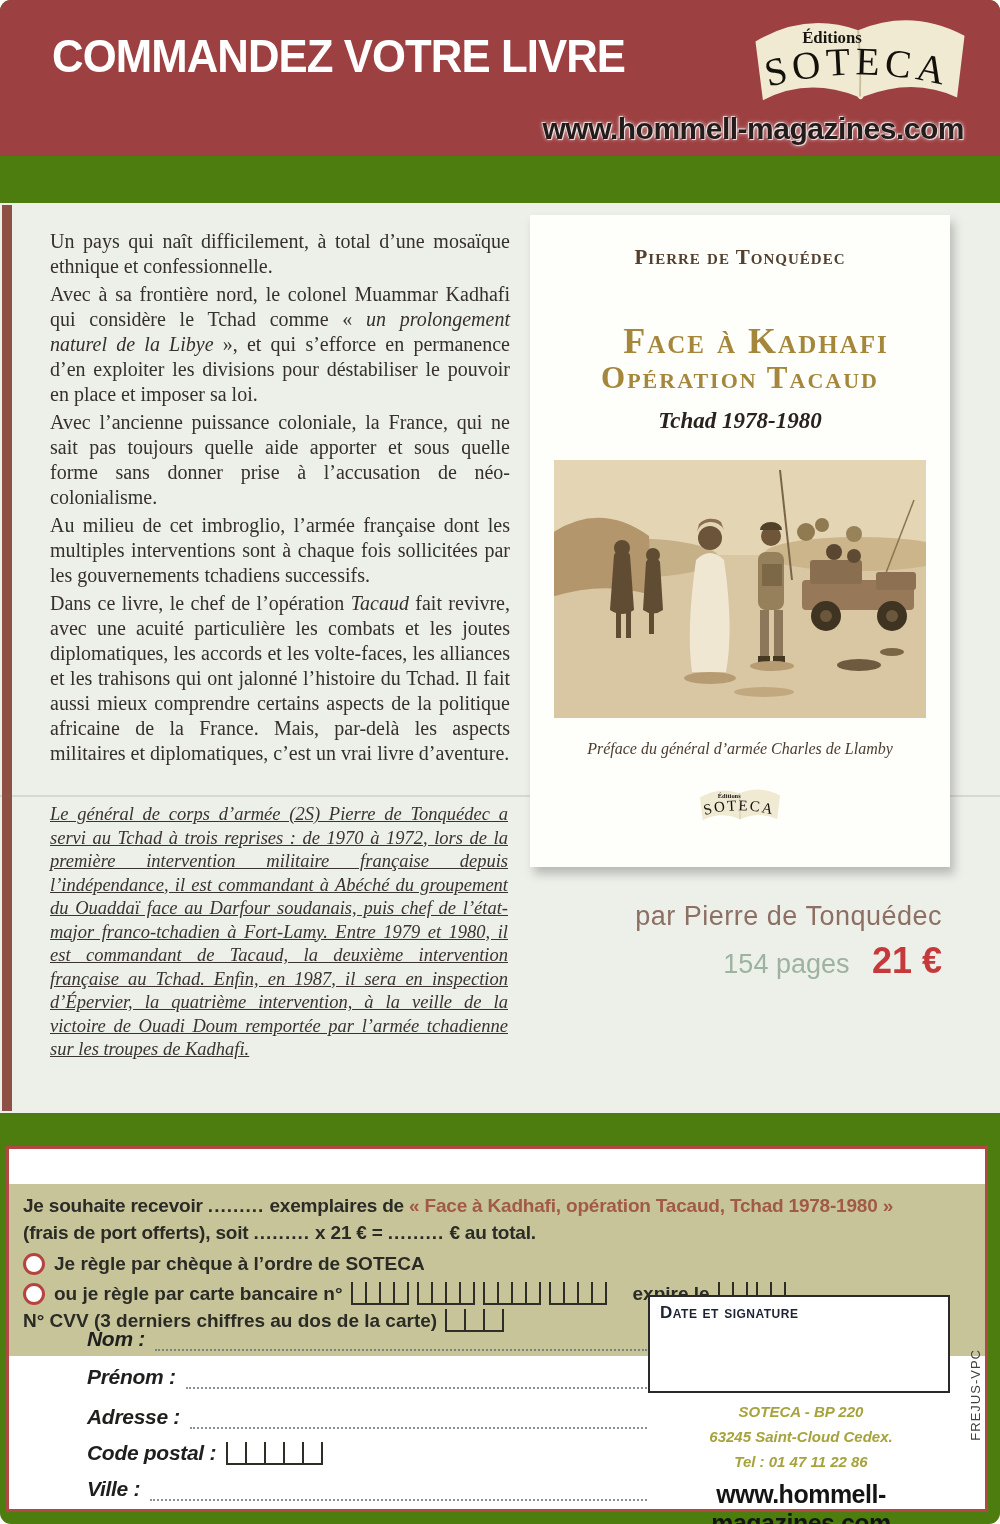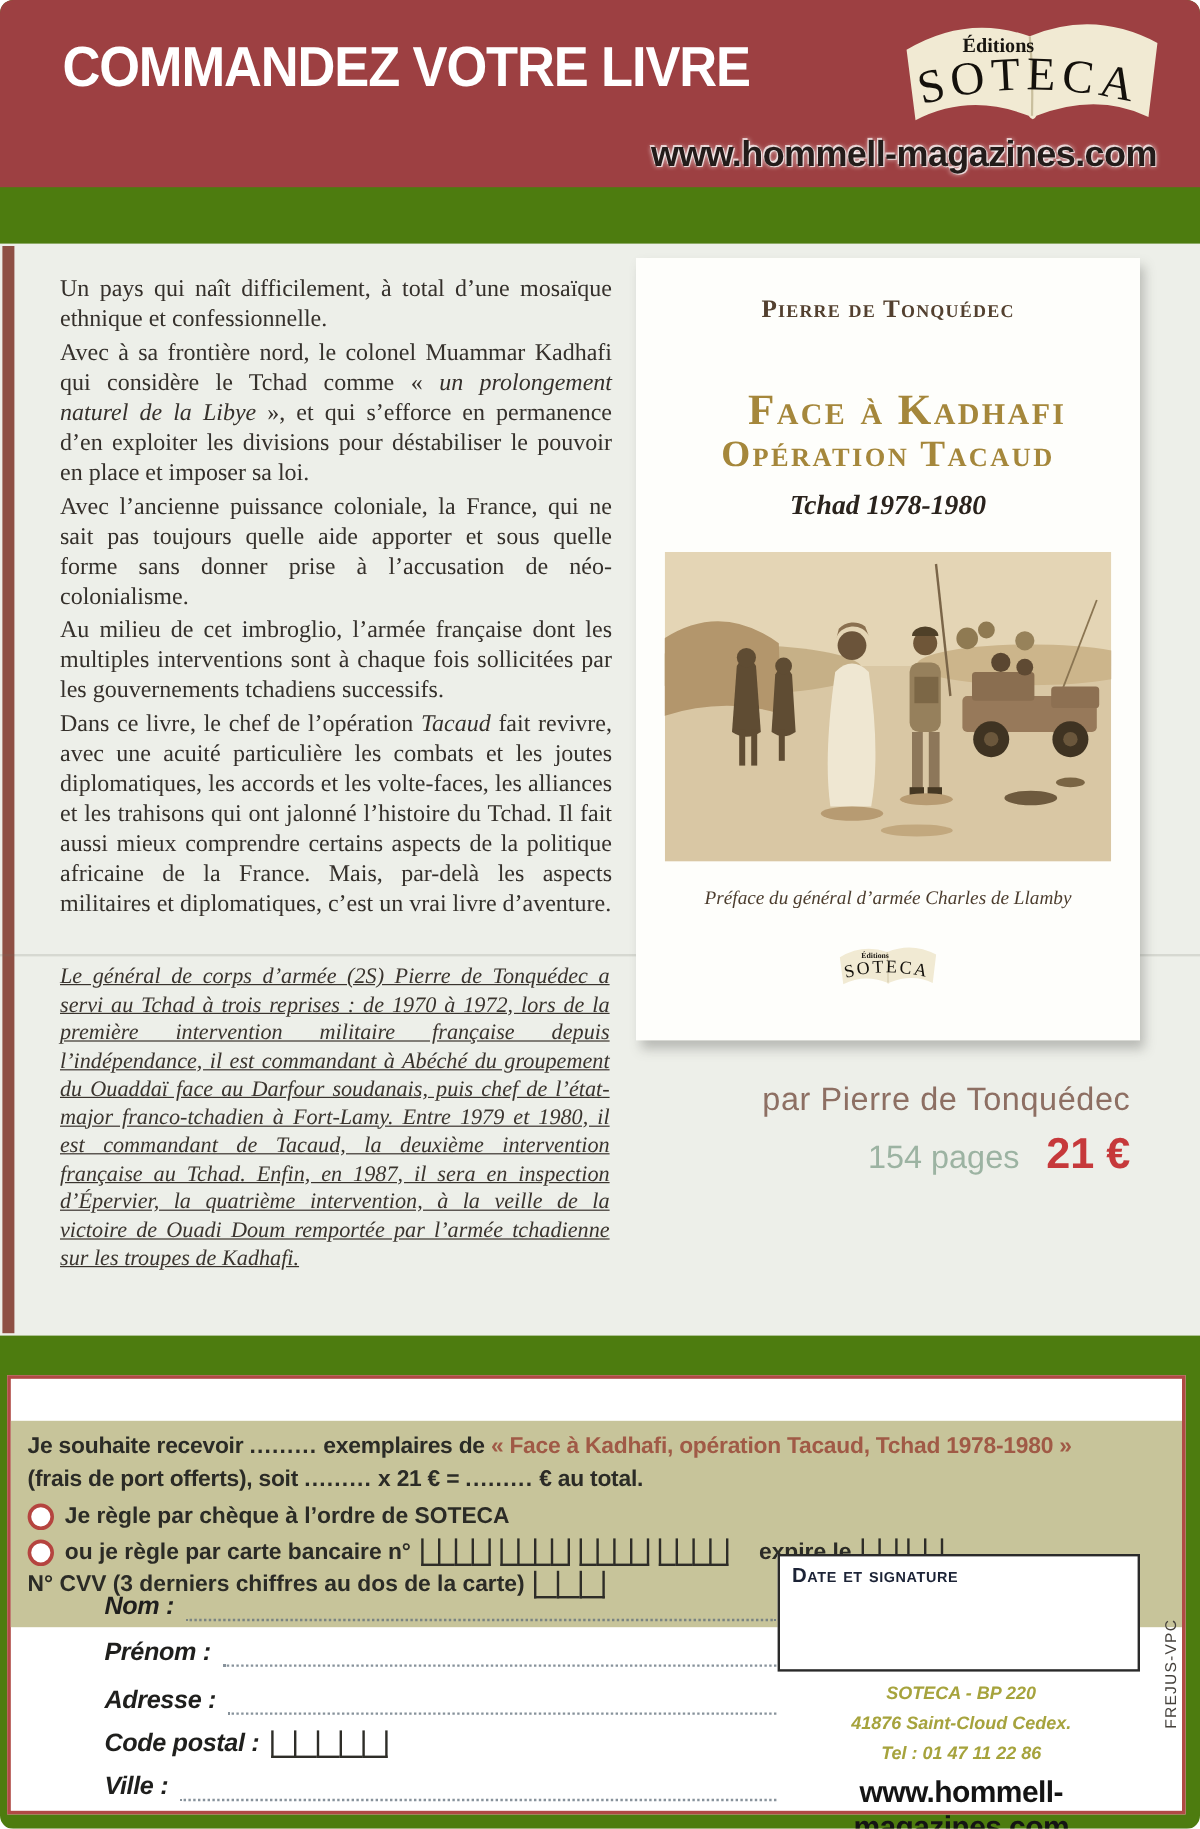--- a/index.html
+++ b/index.html
@@ -296,21 +296,21 @@
       <span class="flabel">Ville :</span>
       <span class="wline"></span>
     </div>
 
     <div class="sigbox">
       <div class="sig-label">Date et signature</div>
     </div>
 
     <div class="addr">
       <div class="addr-l">SOTECA - BP 220</div>
-      <div class="addr-l">41876 Saint-Cloud Cedex.</div>
+      <div class="addr-l">63245 Saint-Cloud Cedex.</div>
       <div class="addr-l">Tel : 01 47 11 22 86</div>
       <div class="addr-site">www.hommell-magazines.com</div>
     </div>
 
     <div class="vcode">FREJUS-VPC</div>
   </section>
 
 </div>
 
 </body></html>

